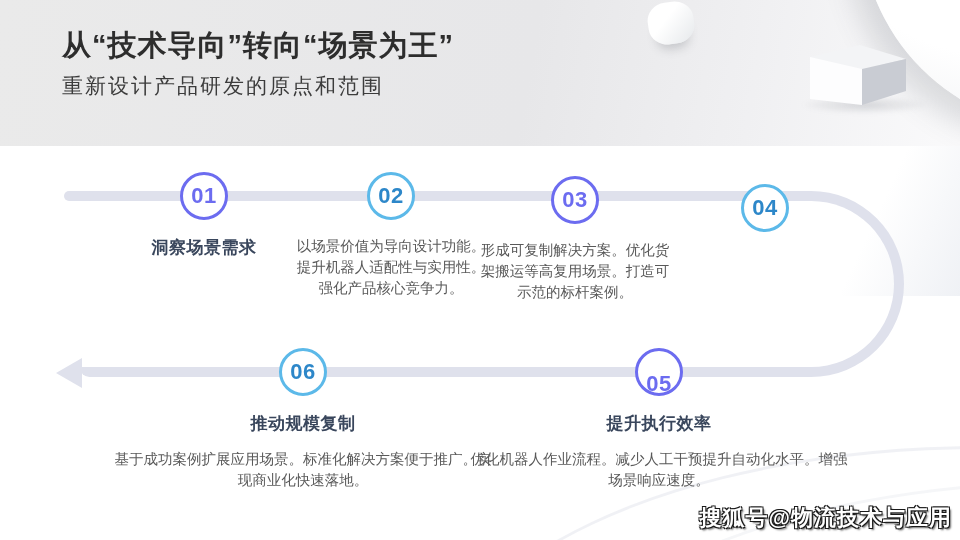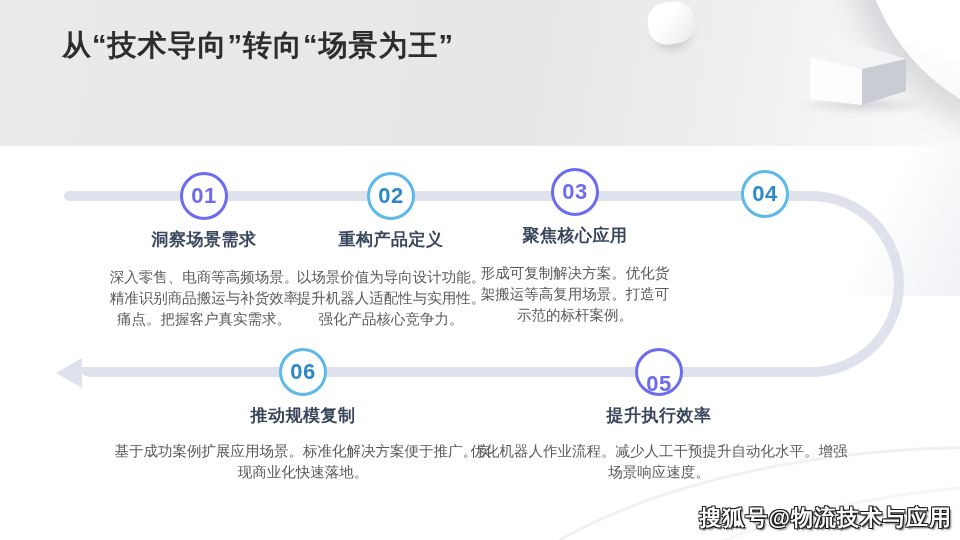--- a/index.html
+++ b/index.html
@@ -76,27 +76,27 @@
   }
 
   
   .step { position:absolute; text-align:center; z-index:2; }
   .step-circle {
     width:48px; height:48px; margin:0 auto; border-radius:50%;
     background:#ffffff; border:3px solid #888;
     display:flex; align-items:center; justify-content:center;
   }
   .step-number { font-size:22px; font-weight:bold; letter-spacing:.5px; }
-  .step-title { margin-top:8px; font-size:17px; font-weight:bold; color:#39465c; letter-spacing:.5px; }
+  .step-title { margin-top:16px; font-size:17px; font-weight:bold; color:#39465c; letter-spacing:.5px; }
   .step-desc { margin-top:16px; font-size:14.5px; line-height:21px; color:#595959; }
 
   .step-1 { left:104px; top:26px; width:200px; }
   .step-2 { left:291px; top:26px; width:200px; }
-  .step-3 { left:475px; top:22px; width:200px;text-align:center; }
-  .step-4 { left:661px; top:24px; width:208px; }
+  .step-3 { left:475px; top:30px; width:200px;text-align:center; }
+  .step-4 { left:661px; top:38px; width:208px; }
   .step-5 { left:468px; top:202px; width:382px; }
   .step-6 { left:112px; top:202px; width:382px; }
   .step-5 .step-desc, .step-6 .step-desc { margin-top:14px; }
 
   
   .watermark {
     position:absolute; right:8px; bottom:7px; z-index:5;
     font-size:22px; font-weight:bold; color:#ffffff; letter-spacing:1px;
     text-shadow:-1px -1px 0 #1a1a1a, 1px -1px 0 #1a1a1a, -1px 1px 0 #1a1a1a,
                  1px 1px 0 #1a1a1a, 2px 2px 2px rgba(0,0,0,.6);
@@ -110,52 +110,50 @@
   <div class="header">
     <div class="sphere"></div>
     <div class="cube-shadow"></div>
     <svg class="cube" viewBox="0 0 100 66">
       <polygon points="2,16 52,4 98,18 54,28" fill="#f3f4f6"></polygon>
       <polygon points="2,16 54,28 54,64 2,58" fill="#fdfdfe"></polygon>
       <polygon points="54,28 98,18 98,50 54,64" fill="#c9ccd3"></polygon>
     </svg>
     <div class="pebble"></div>
     <div class="slide-title">从“技术导向”转向“场景为王”</div>
+    <div class="slide-subtitle">重新设计产品研发的原点和范围</div>
   </div>
 
   <div class="main">
     <div class="corner-wash"></div>
     <div class="wave wave-1"></div>
     <div class="wave wave-2"></div>
 
     <div class="snake"></div>
     <div class="snake-cap"></div>
     <div class="arrowhead"></div>
 
     <div class="step step-1">
       <div class="step-circle" style="border-color: rgb(108, 108, 240);">
         <span class="step-number" style="color: rgb(108, 108, 240);">01</span>
       </div>
       <div class="step-title">洞察场景需求</div>
-      <div class="step-desc">深入零售、电商等高频场景。精准识别商品搬运与补货效率痛点。把握客户真实需求。</div>
     </div>
 
     <div class="step step-2">
       <div class="step-circle" style="border-color: rgb(92, 185, 233);">
         <span class="step-number" style="color: rgb(45, 135, 201);">02</span>
       </div>
-      <div class="step-title">重构产品定义</div>
       <div class="step-desc">以场景价值为导向设计功能。提升机器人适配性与实用性。强化产品核心竞争力。</div>
     </div>
 
     <div class="step step-3">
       <div class="step-circle" style="border-color: rgb(108, 108, 240);">
         <span class="step-number" style="color: rgb(108, 108, 240);">03</span>
       </div>
-      <div class="step-title">聚焦核心应用</div>
       <div class="step-desc">形成可复制解决方案。优化货架搬运等高复用场景。打造可示范的标杆案例。</div>
     </div>
 
     <div class="step step-4">
       <div class="step-circle" style="border-color: rgb(92, 185, 233);">
         <span class="step-number" style="color: rgb(45, 135, 201);">04</span>
       </div>
     </div>
 
     <div class="step step-5">

